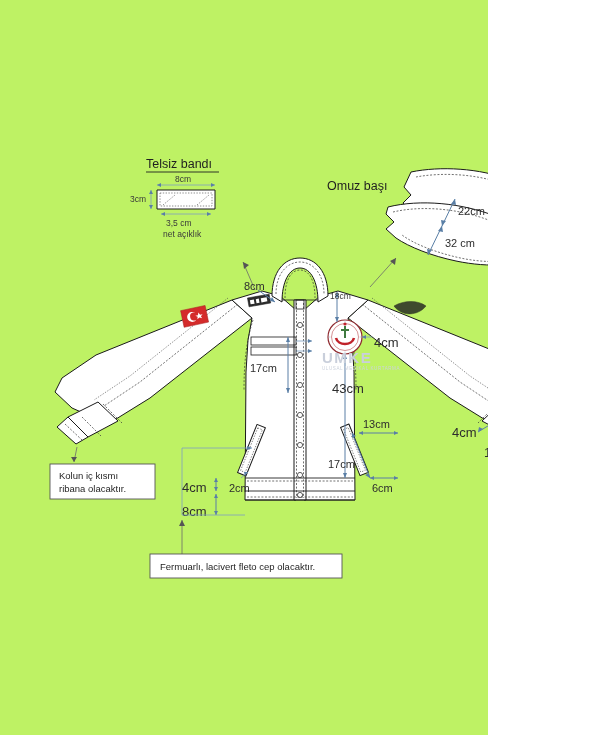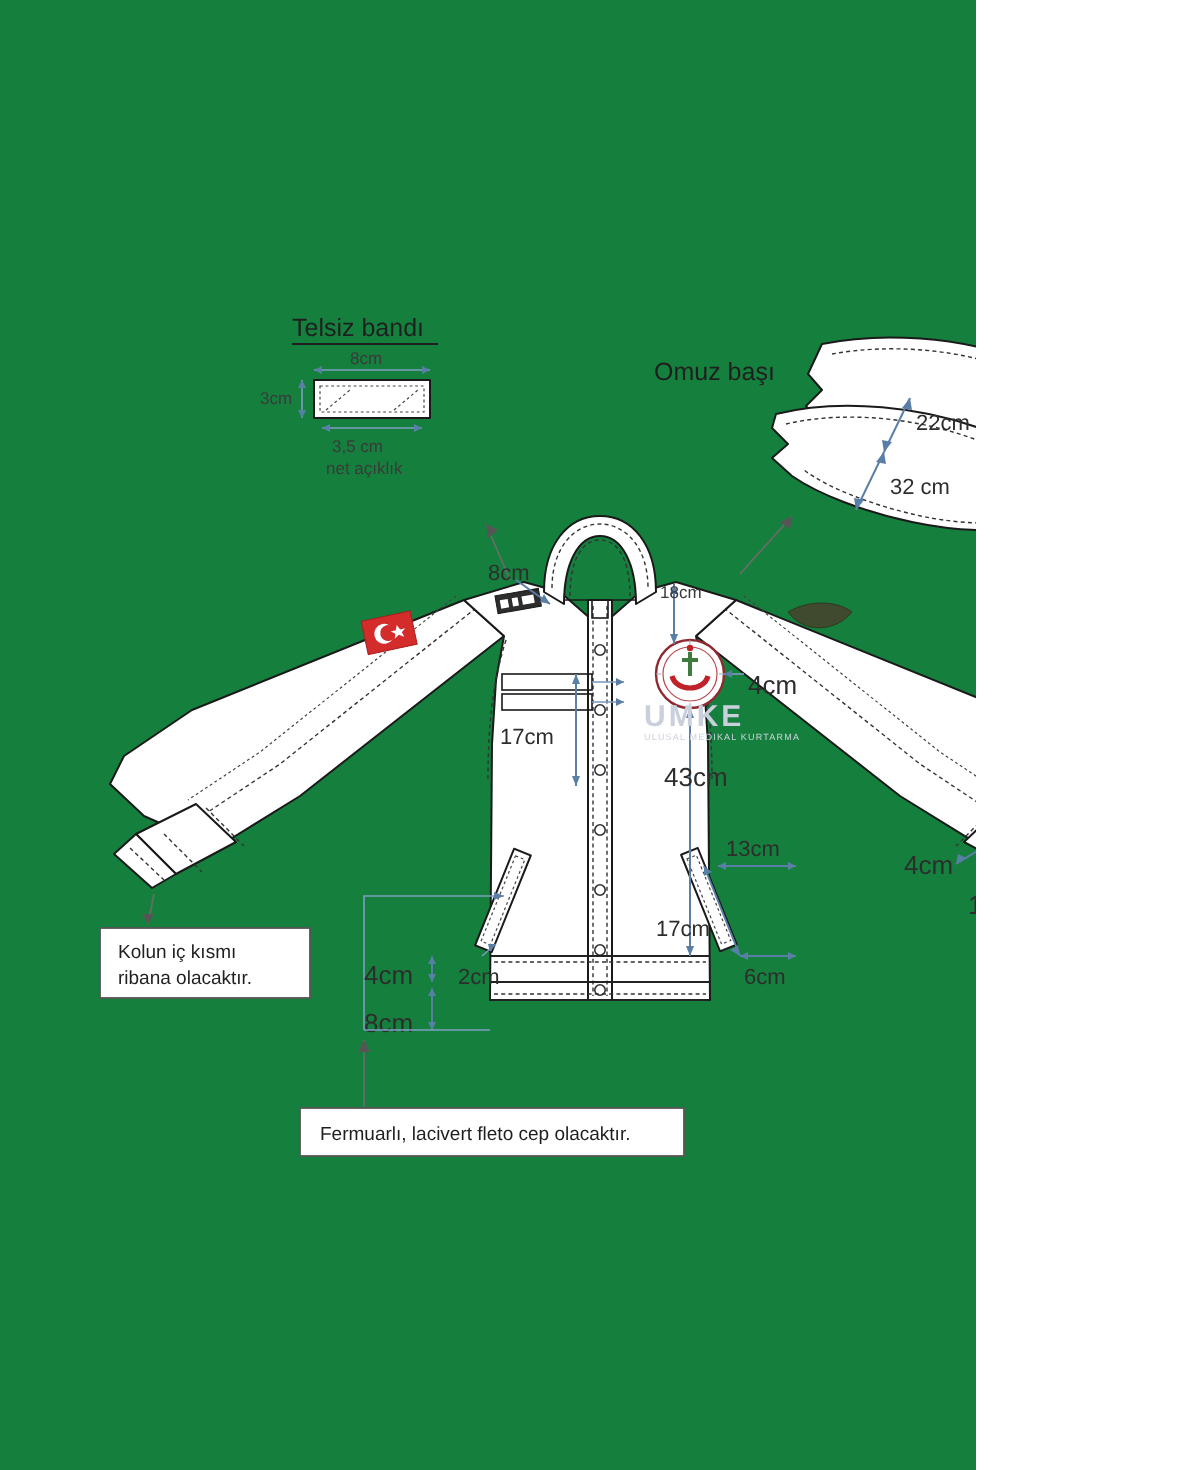--- a/index.html
+++ b/index.html
@@ -7,21 +7,21 @@
     padding: 0;
     background: #ffffff;
   }
   body {
     font-family: "Liberation Sans", sans-serif;
   }
   #sheet {
     position: relative;
     width: 488px;
     height: 735px;
-    background: #15803d;
+    background: #bef264;
     overflow: hidden;
   }
   #tech-svg {
     position: absolute;
     left: 0;
     top: 0;
     width: 600px;
     height: 735px;
   }
   .dim-text {

